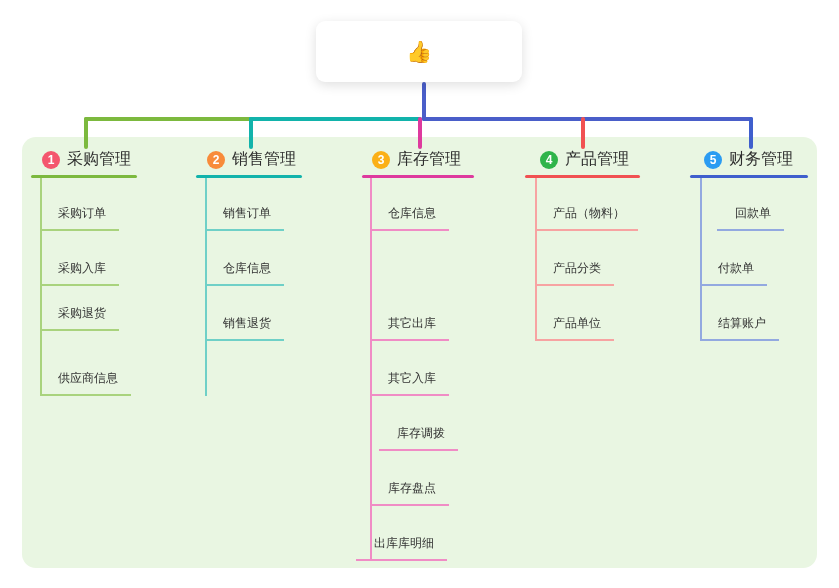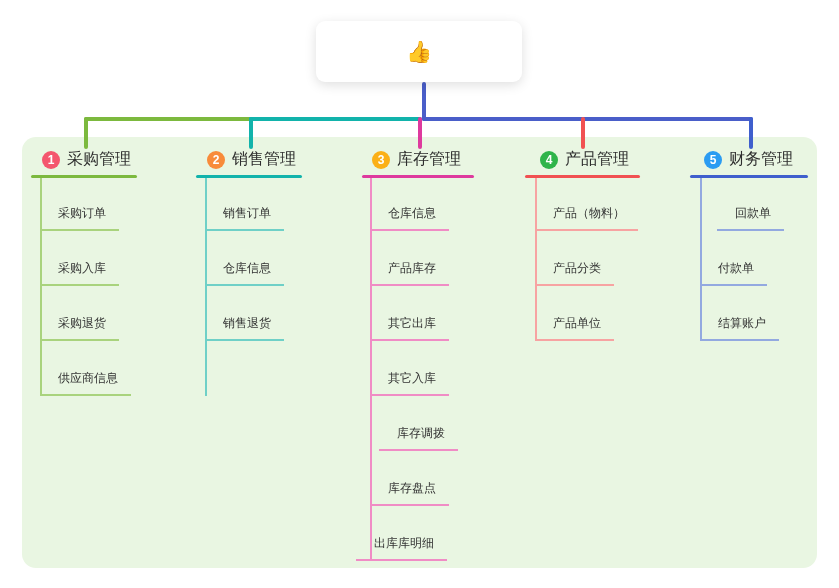--- a/index.html
+++ b/index.html
@@ -63,41 +63,40 @@
   <div class="line v" style="left: 749px; top: 117px; height: 32px; background: rgb(63, 95, 205);"></div>
 
   <div class="branch-header" style="left:42px">
     <span class="badge" style="background: rgb(244, 86, 110);">1</span>
     <span>采购管理</span>
   </div>
   <div class="underline" style="left: 31px; width: 106px; background: rgb(124, 185, 62);"></div>
   <div class="spine" style="left: 40px; top: 177px; height: 219px; background: rgb(169, 211, 125);"></div>
   <div class="child" style="left: 40px; top: 203px; border-bottom-color: rgb(169, 211, 125);">采购订单</div>
   <div class="child" style="left: 40px; top: 258px; border-bottom-color: rgb(169, 211, 125);">采购入库</div>
-  <div class="child" style="left: 40px; top: 313px; border-bottom-color: rgb(169, 211, 125);">采购退货</div>
+  <div class="child" style="left: 40px; top: 303px; border-bottom-color: rgb(169, 211, 125);">采购退货</div>
   <div class="child" style="left: 40px; top: 368px; border-bottom-color: rgb(169, 211, 125);">供应商信息</div>
 
   <div class="branch-header" style="left:207px">
     <span class="badge" style="background: rgb(248, 139, 58);">2</span>
     <span>销售管理</span>
   </div>
   <div class="underline" style="left: 196px; width: 106px; background: rgb(18, 179, 171);"></div>
   <div class="spine" style="left: 205px; top: 177px; height: 219px; background: rgb(111, 208, 199);"></div>
   <div class="child" style="left: 205px; top: 203px; border-bottom-color: rgb(111, 208, 199);">销售订单</div>
   <div class="child" style="left: 205px; top: 258px; border-bottom-color: rgb(111, 208, 199);">仓库信息</div>
   <div class="child" style="left: 205px; top: 313px; border-bottom-color: rgb(111, 208, 199);">销售退货</div>
 
   <div class="branch-header" style="left:372px">
     <span class="badge" style="background: rgb(251, 176, 23);">3</span>
     <span>库存管理</span>
   </div>
   <div class="underline" style="left: 362px; width: 112px; background: rgb(222, 58, 158);"></div>
   <div class="spine" style="left: 370px; top: 177px; height: 384px; background: rgb(240, 140, 197);"></div>
   <div class="child" style="left: 370px; top: 203px; border-bottom-color: rgb(240, 140, 197);">仓库信息</div>
-  <div class="child" style="left: 370px; top: 258px; border-bottom-color: rgb(240, 140, 197);">产品库存</div>
   <div class="child" style="left: 370px; top: 313px; border-bottom-color: rgb(240, 140, 197);">其它出库</div>
   <div class="child" style="left: 370px; top: 368px; border-bottom-color: rgb(240, 140, 197);">其它入库</div>
   <div class="child" style="left: 358px; top: 423px; border-bottom-color: rgb(240, 140, 197); margin-left: 21px;">库存调拨</div>
   <div class="child" style="left: 370px; top: 478px; border-bottom-color: rgb(240, 140, 197);">库存盘点</div>
   <div class="child" style="left: 356px; top: 533px; border-bottom-color: rgb(240, 140, 197); text-align: right;">出库库明细</div>
 
   <div class="branch-header" style="left:540px">
     <span class="badge" style="background: rgb(47, 180, 74);">4</span>
     <span>产品管理</span>
   </div>

